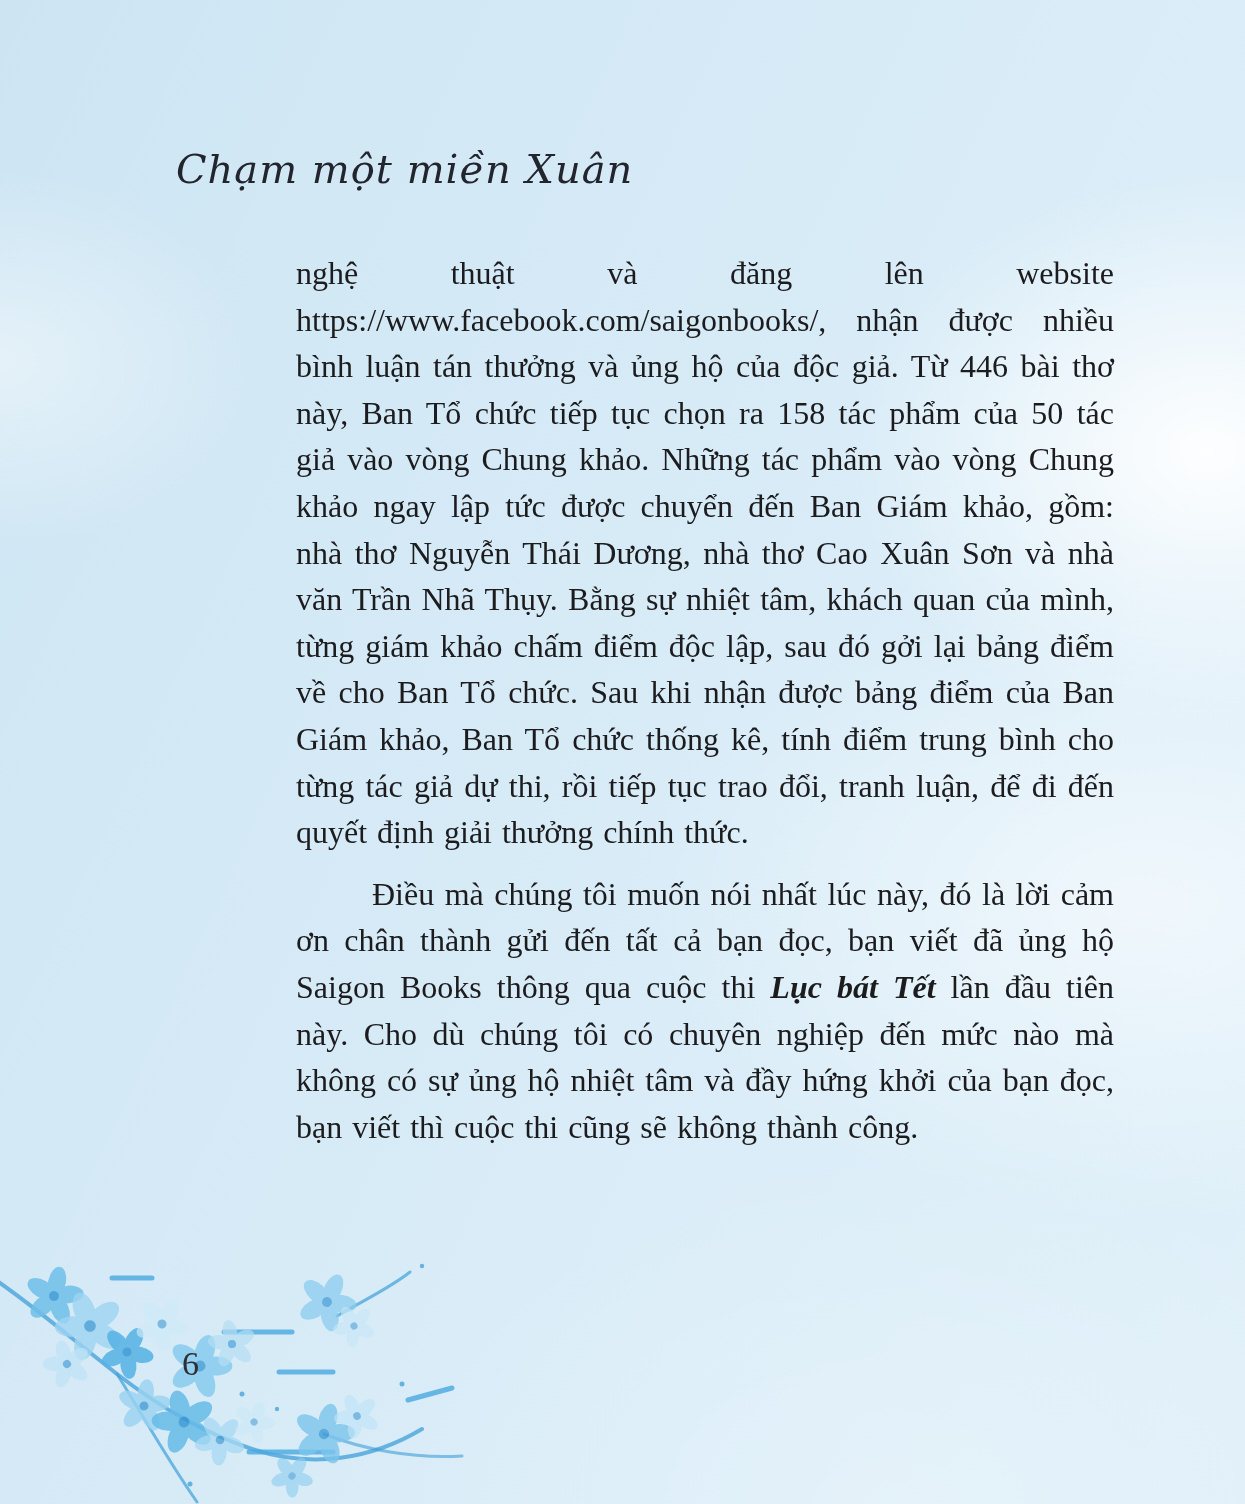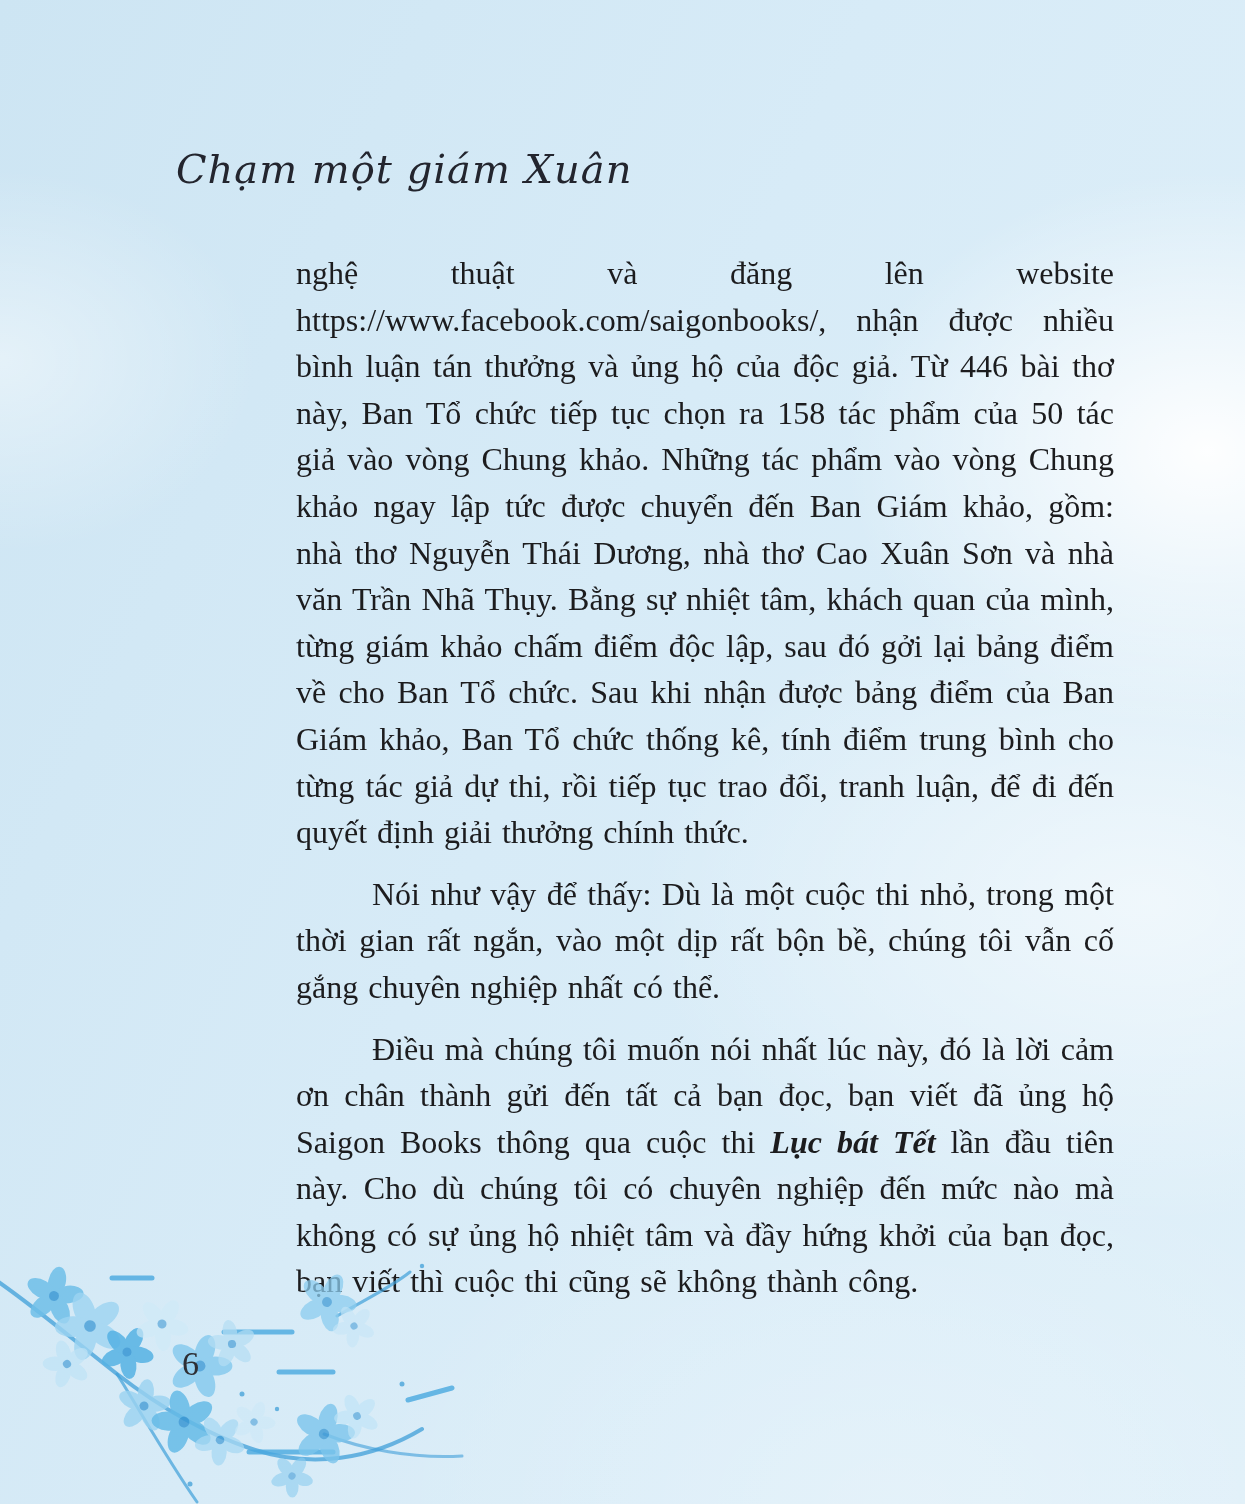--- a/index.html
+++ b/index.html
@@ -70,25 +70,24 @@
     width: 600px;
     height: 260px;
     z-index: 2;
   }
 </style>
 </head>
 <body>
 
 <div class="page">
 
-  <div class="running-header">Chạm một giám Xuân</div>
+  <div class="running-header">Chạm một miền Xuân</div>
 
   <div class="text-block">
     <p>nghệ thuật và đăng lên website https://www.facebook.com/saigonbooks/, nhận được nhiều bình luận tán thưởng và ủng hộ của độc giả. Từ 446 bài thơ này, Ban Tổ chức tiếp tục chọn ra 158 tác phẩm của 50 tác giả vào vòng Chung khảo. Những tác phẩm vào vòng Chung khảo ngay lập tức được chuyển đến Ban Giám khảo, gồm: nhà thơ Nguyễn Thái Dương, nhà thơ Cao Xuân Sơn và nhà văn Trần Nhã Thụy. Bằng sự nhiệt tâm, khách quan của mình, từng giám khảo chấm điểm độc lập, sau đó gởi lại bảng điểm về cho Ban Tổ chức. Sau khi nhận được bảng điểm của Ban Giám khảo, Ban Tổ chức thống kê, tính điểm trung bình cho từng tác giả dự thi, rồi tiếp tục trao đổi, tranh luận, để đi đến quyết định giải thưởng chính thức.</p>
-    <p>Nói như vậy để thấy: Dù là một cuộc thi nhỏ, trong một thời gian rất ngắn, vào một dịp rất bộn bề, chúng tôi vẫn cố gắng chuyên nghiệp nhất có thể.</p>
     <p><span>Điều mà chúng tôi muốn nói nhất lúc này, đó là lời cảm ơn chân thành gửi đến tất cả bạn đọc, bạn viết đã ủng hộ Saigon Books thông qua cuộc thi </span><span class="emphasis">Lục bát Tết</span><span> lần đầu tiên này. Cho dù chúng tôi có chuyên nghiệp đến mức nào mà không có sự ủng hộ nhiệt tâm và đầy hứng khởi của bạn đọc, bạn viết thì cuộc thi cũng sẽ không thành công.</span></p>
   </div>
 
   <div class="page-number">6</div>
 
   <svg class="decoration" viewBox="0 0 600 260" xmlns="http://www.w3.org/2000/svg" aria-hidden="true">
     <defs>
       <g id="flower">
         <ellipse rx="8" ry="14" cy="-13"></ellipse>
         <ellipse rx="8" ry="14" cy="-13" transform="rotate(72)"></ellipse>

